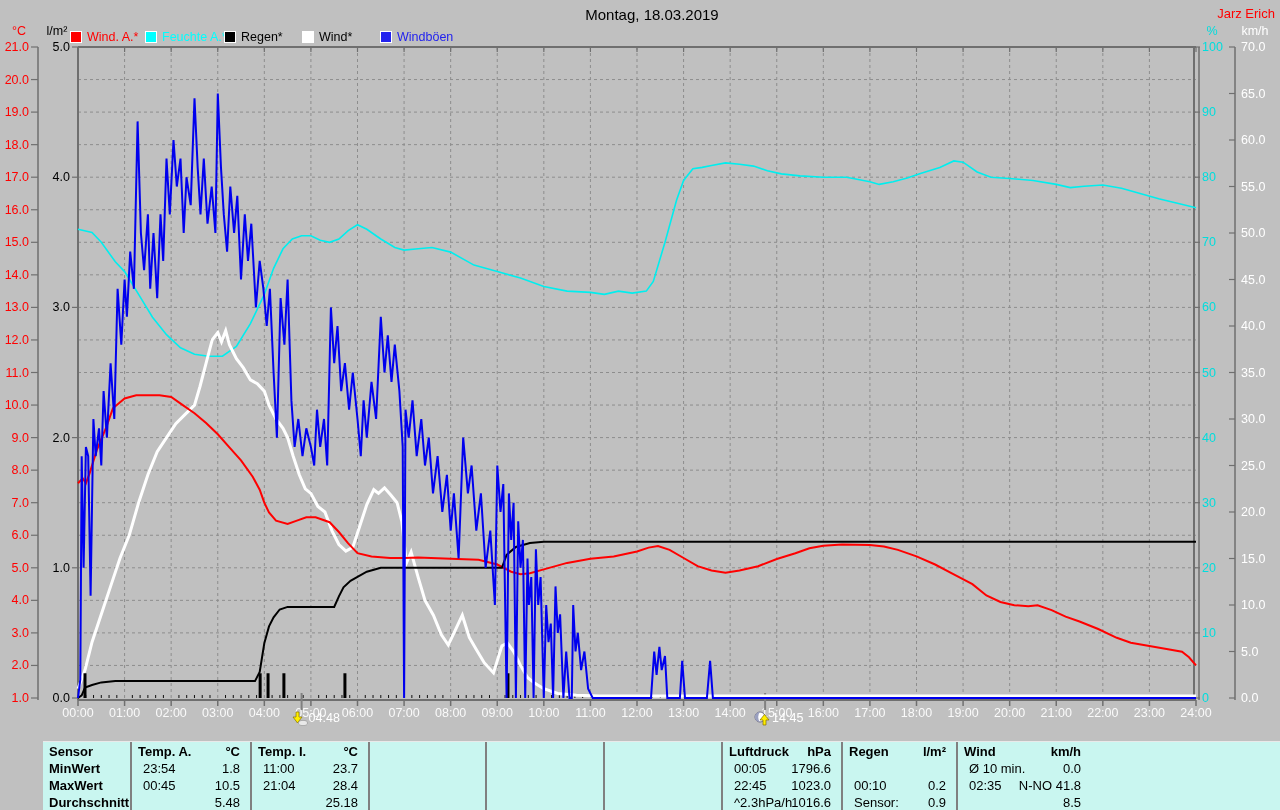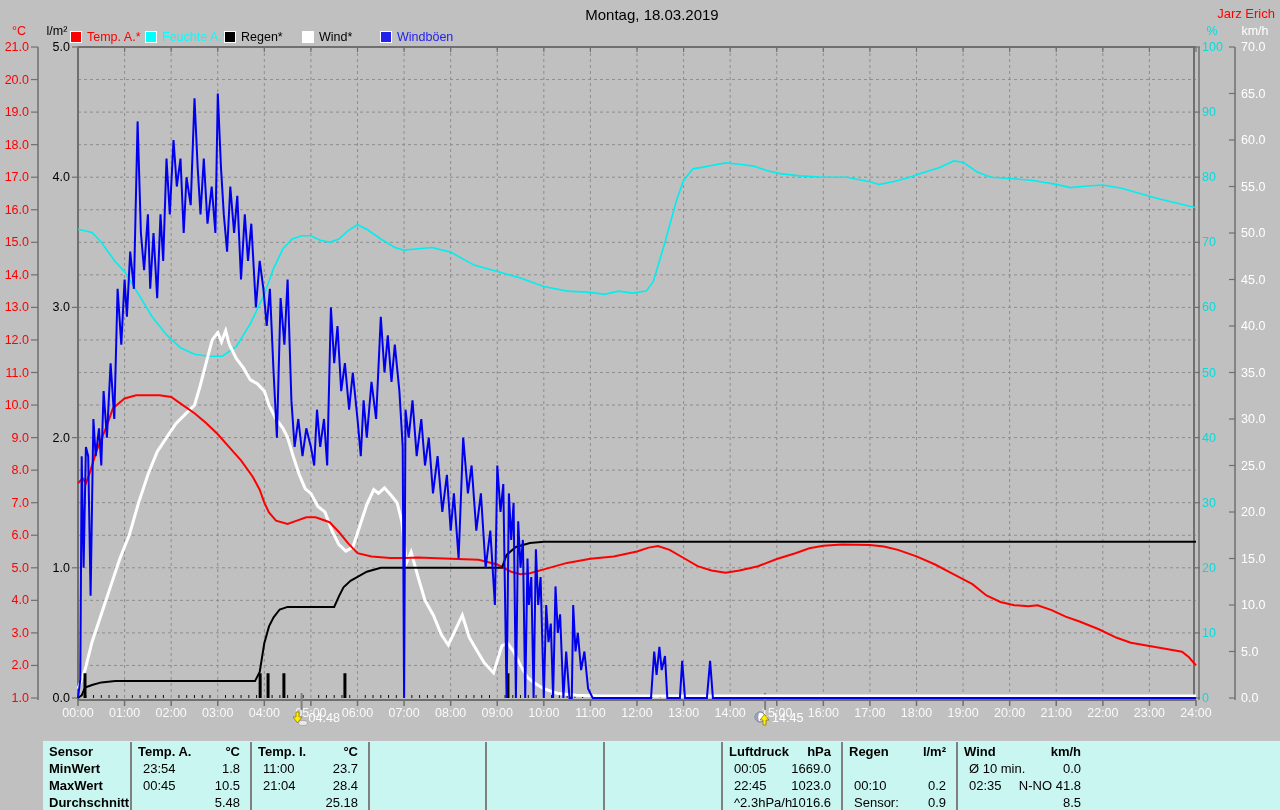--- a/index.html
+++ b/index.html
@@ -35,21 +35,21 @@
   <div class="author" style="color: rgb(255, 0, 0);">Jarz Erich</div>
 
   <div class="unit unit-temp" style="color: rgb(255, 0, 0);">°C</div>
   <div class="unit unit-rain" style="color: rgb(0, 0, 0);">l/m²</div>
   <div class="unit unit-hum" style="color: rgb(0, 221, 221);">%</div>
   <div class="unit unit-wind" style="color: rgb(255, 255, 255);">km/h</div>
 
   <div class="legend">
     <span class="legend-item" style="left:70px">
       <span class="swatch" style="background: rgb(255, 0, 0);"></span>
-      <span class="lab" style="color: rgb(255, 0, 0);">Temp. A.*</span>
+      <span class="lab" style="color: rgb(255, 0, 0);">Wind. A.*</span>
     </span>
     <span class="legend-item" style="left:145px">
       <span class="swatch" style="background: rgb(0, 255, 255);"></span>
       <span class="lab" style="color: rgb(0, 255, 255);">Feuchte A.*</span>
     </span>
     <span class="legend-item" style="left:224px">
       <span class="swatch" style="background: rgb(0, 0, 0);"></span>
       <span class="lab" style="color: rgb(0, 0, 0);">Regen*</span>
     </span>
     <span class="legend-item" style="left:302px">
@@ -459,21 +459,21 @@
       <span class="hd" style="left: 215px; top: 2px;">Temp. I.</span>
       <span class="hd ra" style="left: 207px; top: 2px; width: 108px;">°C</span>
       <span class="" style="left: 220px; top: 19px;">11:00</span>
       <span class="ra" style="left: 207px; top: 19px; width: 108px;">23.7</span>
       <span class="" style="left: 220px; top: 36px;">21:04</span>
       <span class="ra" style="left: 207px; top: 36px; width: 108px;">28.4</span>
       <span class="ra" style="left: 207px; top: 53px; width: 108px;">25.18</span>
       <span class="hd" style="left: 686px; top: 2px;">Luftdruck</span>
       <span class="hd ra" style="left: 678px; top: 2px; width: 110px;">hPa</span>
       <span class="" style="left: 691px; top: 19px;">00:05</span>
-      <span class="ra" style="left: 678px; top: 19px; width: 110px;">1669.0</span>
+      <span class="ra" style="left: 678px; top: 19px; width: 110px;">1796.6</span>
       <span class="" style="left: 691px; top: 36px;">22:45</span>
       <span class="ra" style="left: 678px; top: 36px; width: 110px;">1023.0</span>
       <span class="" style="left: 691px; top: 53px;">^2.3hPa/h</span>
       <span class="ra" style="left: 678px; top: 53px; width: 110px;">1016.6</span>
       <span class="hd" style="left: 806px; top: 2px;">Regen</span>
       <span class="hd ra" style="left: 798px; top: 2px; width: 105px;">l/m²</span>
       <span class="" style="left: 811px; top: 36px;">00:10</span>
       <span class="ra" style="left: 798px; top: 36px; width: 105px;">0.2</span>
       <span class="" style="left: 811px; top: 53px;">Sensor:</span>
       <span class="ra" style="left: 798px; top: 53px; width: 105px;">0.9</span>

